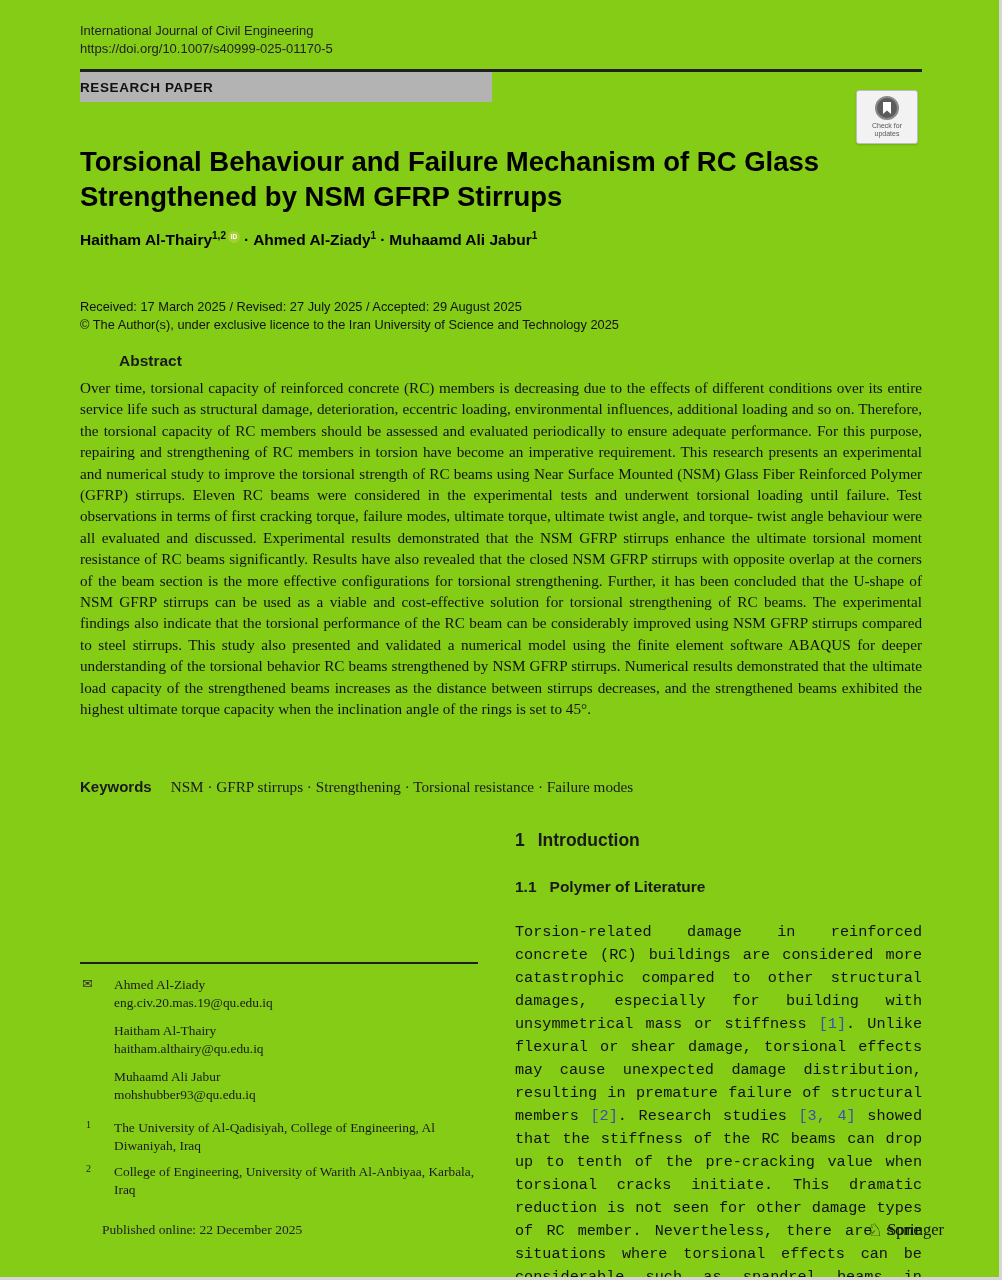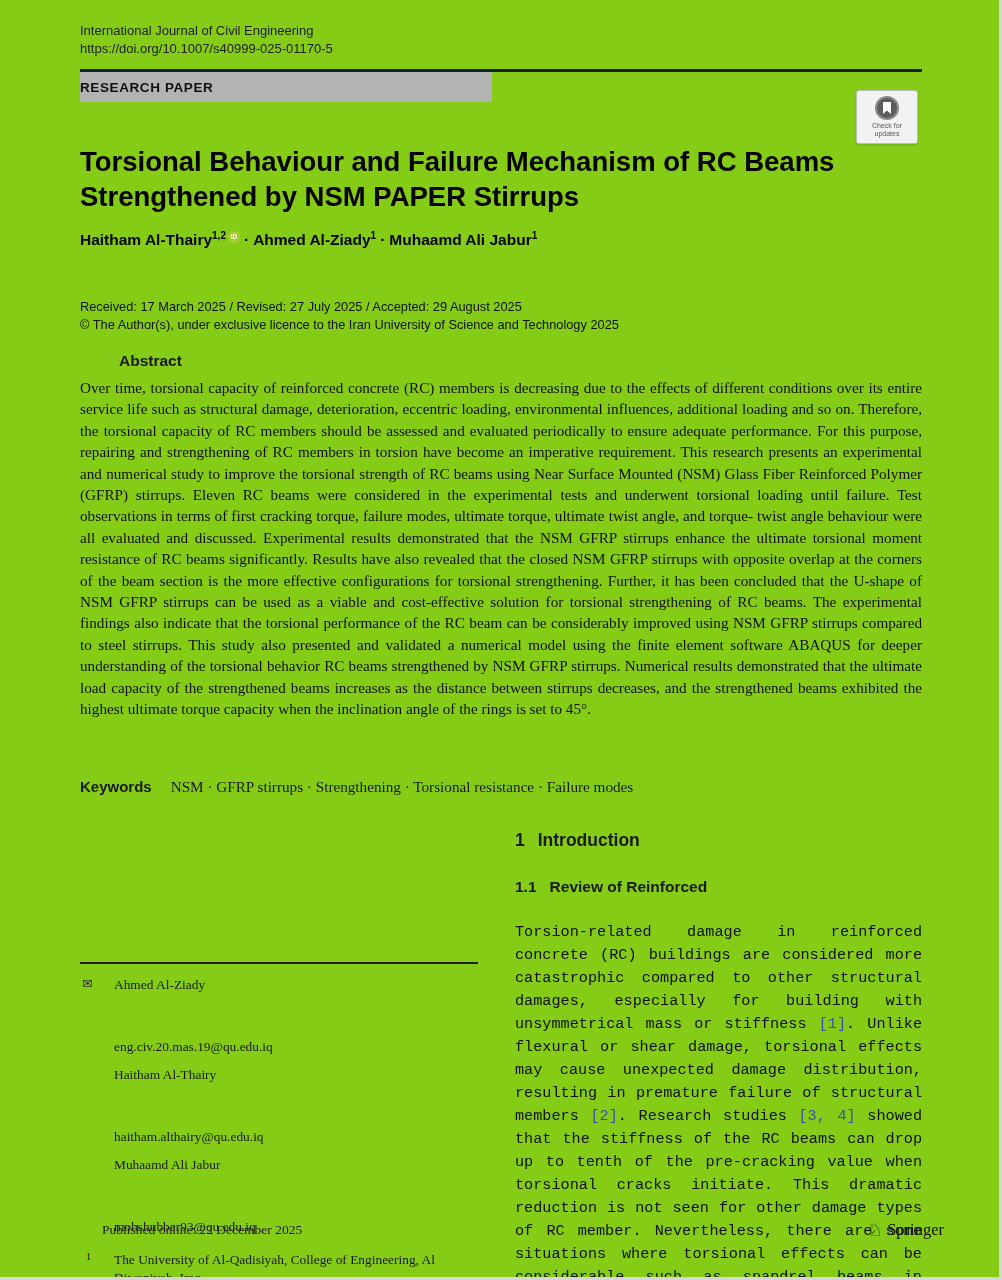--- a/index.html
+++ b/index.html
@@ -62,21 +62,21 @@
   .col-right p {
     margin-top:25px; font-family:Liberation Mono, monospace; font-size:15.2px; line-height:23px;
     text-align:justify; color:#111;
   }
   .ref { cursor:pointer; }
   
   .footnotes { position:absolute; left:80px; top:962px; width:400px; font-family:"Liberation Serif", serif; }
   .fn-rule { width:398px; height:2px; background:#1f1f1f; margin-bottom:12px; }
   .fn-entry { position:relative; padding-left:34px; margin-bottom:11px; font-size:13.4px; line-height:17.5px; }
   .mail { position:absolute; left:2px; top:-1px; font-family:"DejaVu Sans",sans-serif; font-size:13px; color:#333; }
-  .fn-mail { cursor:pointer;margin-top:44px; }
+  .fn-mail { cursor:pointer; }
   .aff-list { margin-top:16px; }
   .aff-entry { position:relative; padding-left:34px; margin-bottom:9px; font-size:13.4px; line-height:17.5px; }
   .aff-num { position:absolute; left:6px; top:-3px; font-size:10px; }
   
   .pg-footer {
     position:absolute; left:80px; top:1220px; width:842px;
     display:flex; justify-content:space-between; align-items:center;
     font-family:"Liberation Serif", serif; font-size:13.5px; color:#222;margin-left:22px;
   }
   .springer { display:flex; align-items:center; gap:4px; font-size:16.5px; color:#111; }
@@ -97,41 +97,41 @@
     <span>RESEARCH PAPER</span>
   </div>
 
   <div class="check-badge">
     <div class="cfu-circle">
         <div class="cfu-bm"></div>
       </div>
     <div class="cfu-text">Check for updates</div>
   </div>
 
-  <h1 class="title">Torsional Behaviour and Failure Mechanism of RC Beams Strengthened by NSM PAPER Stirrups</h1>
+  <h1 class="title">Torsional Behaviour and Failure Mechanism of RC Glass Strengthened by NSM GFRP Stirrups</h1>
 
   <div class="authors" id="authors"><span class="author">Haitham Al-Thairy<sup>1,2</sup><span class="orcid" style="background: rgb(166, 206, 57);">iD</span></span><span class="sep">·</span><span class="author">Ahmed Al-Ziady<sup>1</sup></span><span class="sep">·</span><span class="author">Muhaamd Ali Jabur<sup>1</sup></span></div>
 
   <div class="dates">
     <div>Received: 17 March 2025 / Revised: 27 July 2025 / Accepted: 29 August 2025</div>
     <div>© The Author(s), under exclusive licence to the Iran University of Science and Technology 2025</div>
   </div>
 
   <section class="abstract">
     <h2>Abstract</h2>
     <p>Over time, torsional capacity of reinforced concrete (RC) members is decreasing due to the effects of different conditions over its entire service life such as structural damage, deterioration, eccentric loading, environmental influences, additional loading and so on. Therefore, the torsional capacity of RC members should be assessed and evaluated periodically to ensure adequate performance. For this purpose, repairing and strengthening of RC members in torsion have become an imperative requirement. This research presents an experimental and numerical study to improve the torsional strength of RC beams using Near Surface Mounted (NSM) Glass Fiber Reinforced Polymer (GFRP) stirrups. Eleven RC beams were considered in the experimental tests and underwent torsional loading until failure. Test observations in terms of first cracking torque, failure modes, ultimate torque, ultimate twist angle, and torque- twist angle behaviour were all evaluated and discussed. Experimental results demonstrated that the NSM GFRP stirrups enhance the ultimate torsional moment resistance of RC beams significantly. Results have also revealed that the closed NSM GFRP stirrups with opposite overlap at the corners of the beam section is the more effective configurations for torsional strengthening. Further, it has been concluded that the U-shape of NSM GFRP stirrups can be used as a viable and cost-effective solution for torsional strengthening of RC beams. The experimental findings also indicate that the torsional performance of the RC beam can be considerably improved using NSM GFRP stirrups compared to steel stirrups. This study also presented and validated a numerical model using the finite element software ABAQUS for deeper understanding of the torsional behavior RC beams strengthened by NSM GFRP stirrups. Numerical results demonstrated that the ultimate load capacity of the strengthened beams increases as the distance between stirrups decreases, and the strengthened beams exhibited the highest ultimate torque capacity when the inclination angle of the rings is set to 45°.</p>
   </section>
 
   <div class="keywords">
     <span class="kw-label">Keywords</span><span class="kw-items" id="kw-items">NSM · GFRP stirrups · Strengthening · Torsional resistance · Failure modes</span>
   </div>
 
   <div class="col-right">
     <h3><span class="h-num">1</span><span>Introduction</span></h3>
-    <h4><span class="h-num">1.1</span><span>Review of Reinforced</span></h4>
+    <h4><span class="h-num">1.1</span><span>Polymer of Literature</span></h4>
     <p id="intro-par">Torsion-related damage in reinforced concrete (RC) buildings are considered more catastrophic compared to other structural damages, especially for building with unsymmetrical mass or stiffness <span class="ref" style="color: rgb(61, 78, 176);">[1]</span>. Unlike flexural or shear damage, torsional effects may cause unexpected damage distribution, resulting in premature failure of structural members <span class="ref" style="color: rgb(61, 78, 176);">[2]</span>. Research studies <span class="ref" style="color: rgb(61, 78, 176);">[3, 4]</span> showed that the stiffness of the RC beams can drop up to tenth of the pre-cracking value when torsional cracks initiate. This dramatic reduction is not seen for other damage types of RC member. Nevertheless, there are some situations where torsional effects can be considerable such as spandrel beams in multi-story buildings,</p>
   </div>
 
   <div class="footnotes">
     <div class="fn-rule"></div>
     <div id="correspondence">
         <div class="fn-entry">
           <span class="mail">✉</span>
           <div class="fn-name">Ahmed Al-Ziady</div>
           <div class="fn-mail">eng.civ.20.mas.19@qu.edu.iq</div>

